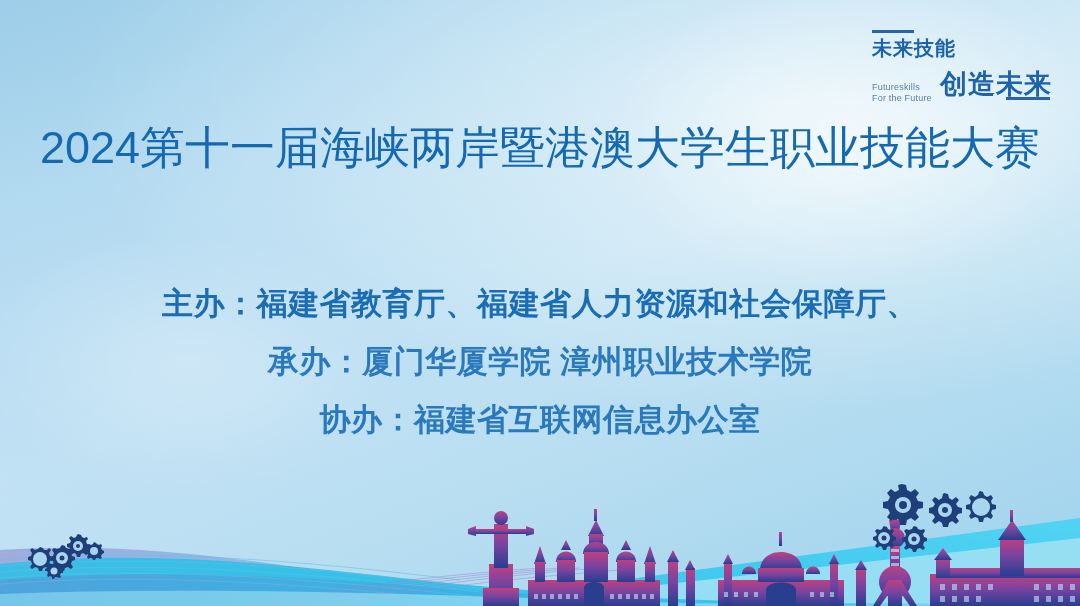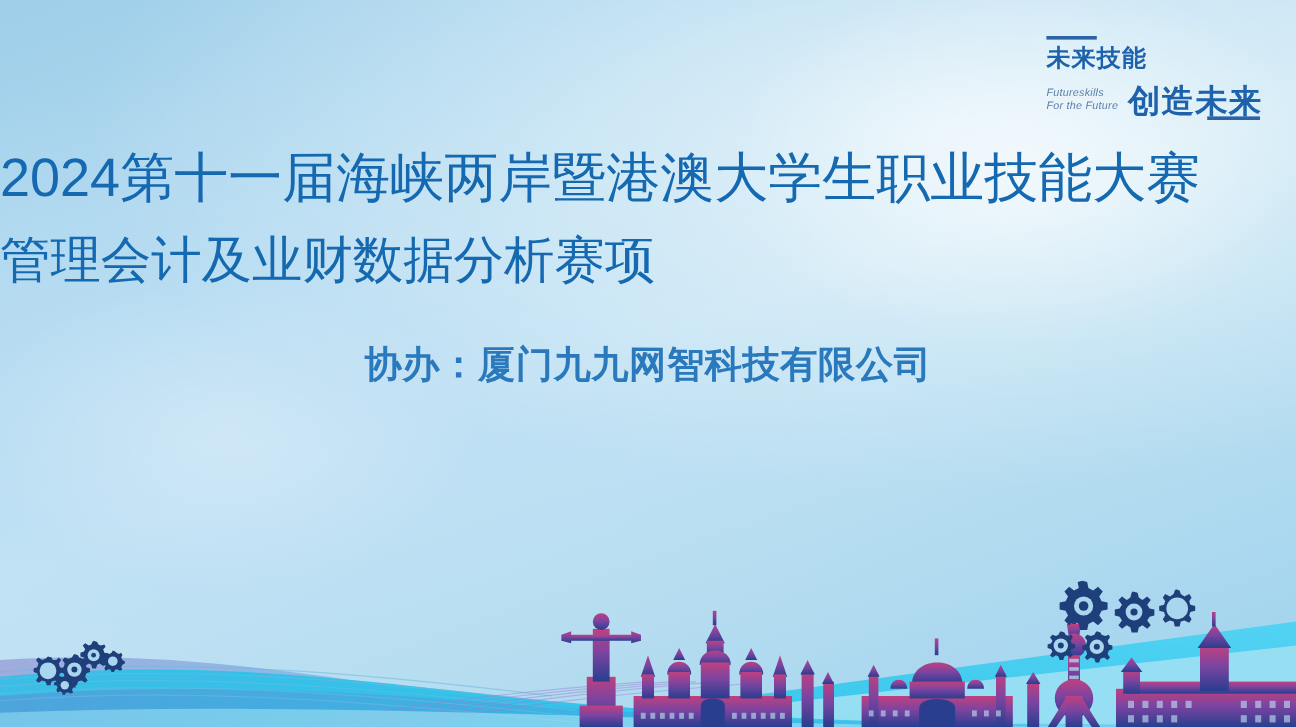--- a/index.html
+++ b/index.html
@@ -66,27 +66,26 @@
     top: 11px;
     font-size: 20px;
     font-weight: 700;
     letter-spacing: 1px;
     color: #1d62ab;
     white-space: nowrap;
   }
   .brand-en {
     position: absolute;
     left: 8px;
-    top: 48px;
+    top: 58px;
     font-size: 9px;
     line-height: 11px;
     color: #5b7fa8;
     letter-spacing: 0.2px;
     white-space: nowrap;
-    font-style: italic;
   }
   .brand-cn-2 {
     position: absolute;
     right: 2px;
     top: 42px;
     font-size: 27px;
     font-weight: 700;
     letter-spacing: 1px;
     color: #1d62ab;
     white-space: nowrap;
@@ -99,20 +98,21 @@
     height: 3px;
     background: #2b63a6;
   }
 
   
   .headline {
     position: absolute;
     left: 0;
     right: 0;
     top: 118px;
+    text-align: center;
     color: #1569b0;
   }
   .title-main {
     font-size: 45px;
     line-height: 60px;
     font-weight: 400;
     letter-spacing: 0px;
     color: #1569b0;
     white-space: nowrap;
   }
@@ -196,25 +196,26 @@
     <div class="brand-en">
       <div>Futureskills</div>
       <div>For the Future</div>
     </div>
     <div class="brand-cn-2">创造未来</div>
     <div class="brand-dash-bot"></div>
   </div>
 
   <div class="headline">
     <div class="title-main">2024第十一届海峡两岸暨港澳大学生职业技能大赛</div>
-    <div class="title-sub">管理会计及业财数据分析赛项</div>
   </div>
 
   <div class="credits">
-    <div class="credit-line lighter">协办：厦门九九网智科技有限公司</div>
+    <div class="credit-line">主办：福建省教育厅、福建省人力资源和社会保障厅、</div>
+    <div class="credit-line lighter">承办：厦门华厦学院  漳州职业技术学院</div>
+    <div class="credit-line lighter">协办：福建省互联网信息办公室</div>
   </div>
 
   <div class="waves">
     <svg width="1080" height="130" viewBox="0 0 1080 130" xmlns="http://www.w3.org/2000/svg">
       <defs>
         <linearGradient id="wv1" x1="0" y1="0" x2="1" y2="0">
           <stop offset="0%" stop-color="#7e6dc6" stop-opacity="0.85"></stop>
           <stop offset="40%" stop-color="#4f8fd6" stop-opacity="0.8"></stop>
           <stop offset="100%" stop-color="#29c3e8" stop-opacity="0.9"></stop>
         </linearGradient>

